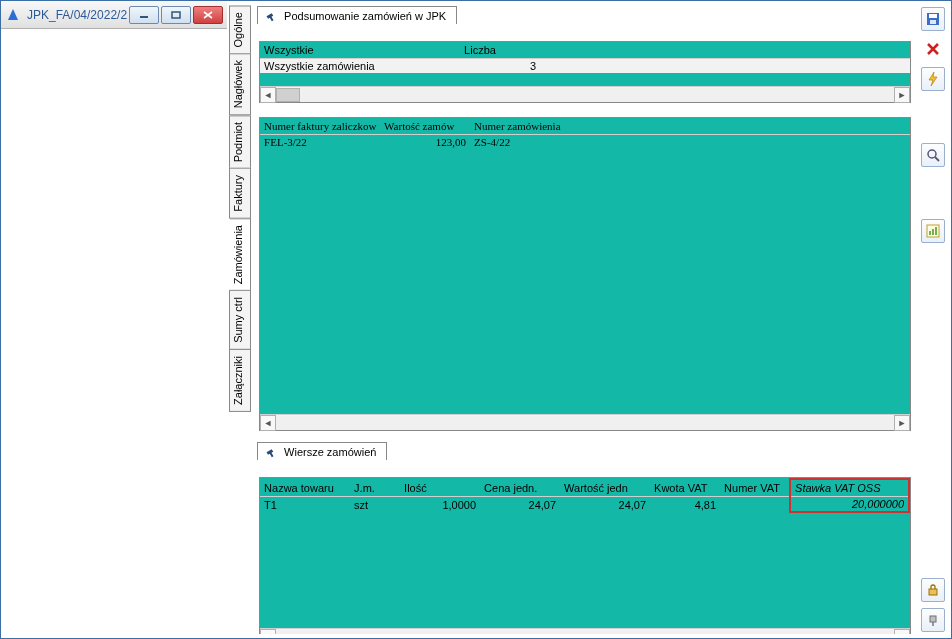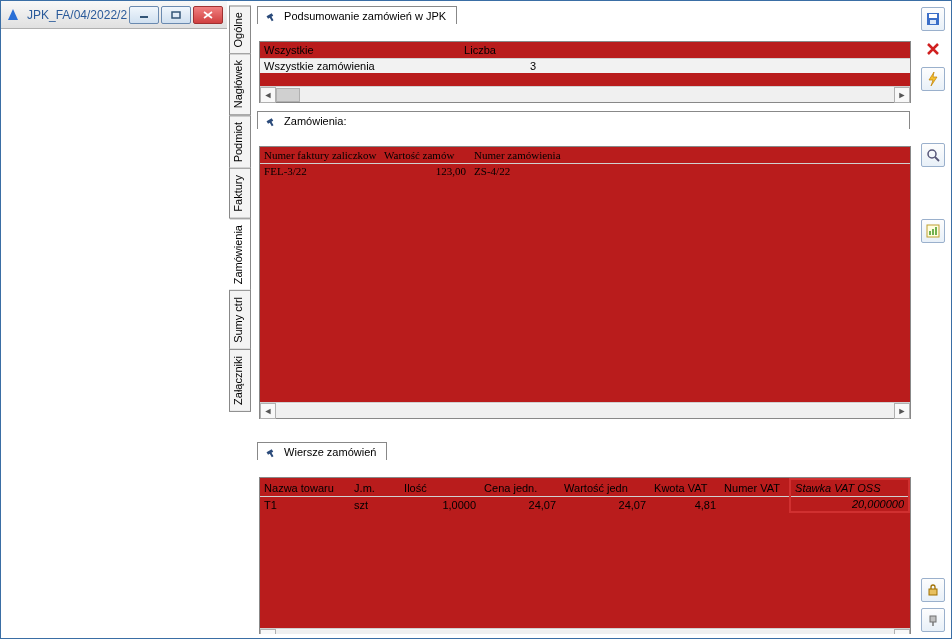--- a/index.html
+++ b/index.html
@@ -75,28 +75,28 @@
   }
   .vtab.active {
     background: #fff;
     font-weight: 400;
     border-right: 1px solid #fff;
   }
   .main {
     flex: 1;
     display: flex;
     flex-direction: column;
-    gap: 24px;
+    gap: 12px;
     padding: 2px 4px;
     overflow: hidden;
     min-width: 0;
   }
   .panel {
     border: 1px solid #888;
-    background: #b91c1c;
+    background: #14b8a6;
     display: flex;
     flex-direction: column;
     min-height: 0;
   }
   .panel-title {
     display: inline-flex;
     align-items: center;
     gap: 6px;
     background: #fff;
     border: 1px solid #888;
@@ -261,28 +261,20 @@
             <span class="arrow">◄</span>
             <div class="track">
                 <div class="thumb"></div>
               </div>
             <span class="arrow">►</span>
           </div>
         </div>
       </div>
 
       <div class="panel-wrap section2" style="display:flex;flex-direction:column;">
-        <span class="panel-title">
-          <span class="push-icon">
-            <svg width="14" height="12" viewBox="0 0 14 12">
-                <path d="M3 4 L9 4 L9 7 L7 7 L7 11 L5 11 L5 7 L3 7 Z" fill="#2a4a7a" transform="rotate(-30 7 6)"></path>
-              </svg>
-          </span>
-          <span>Zamówienia:</span>
-        </span>
         <div class="panel" style="flex:1;min-height:0;">
           <div class="grid" style="flex:1;font-family:Liberation Serif, serif;">
             <table>
               <colgroup>
                   <col style="width:120px">
                   <col style="width:90px">
                   <col style="width:120px">
                   <col>
                 </colgroup>
               <thead>

